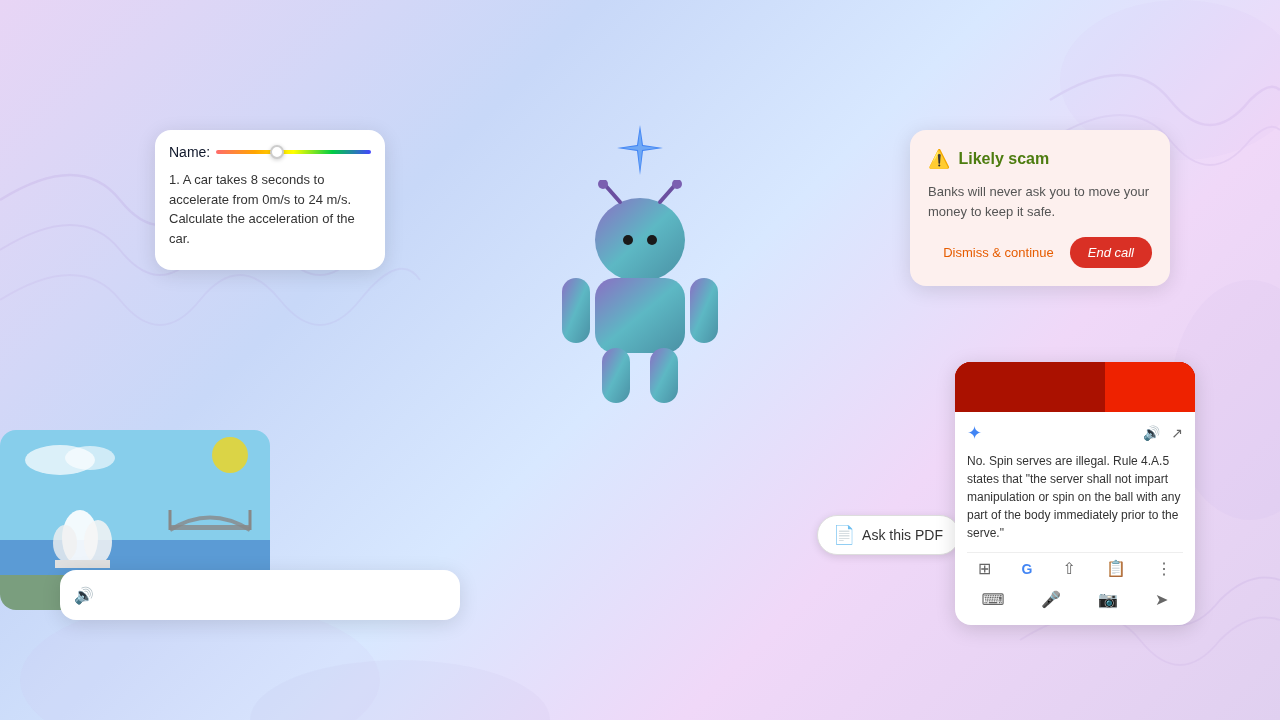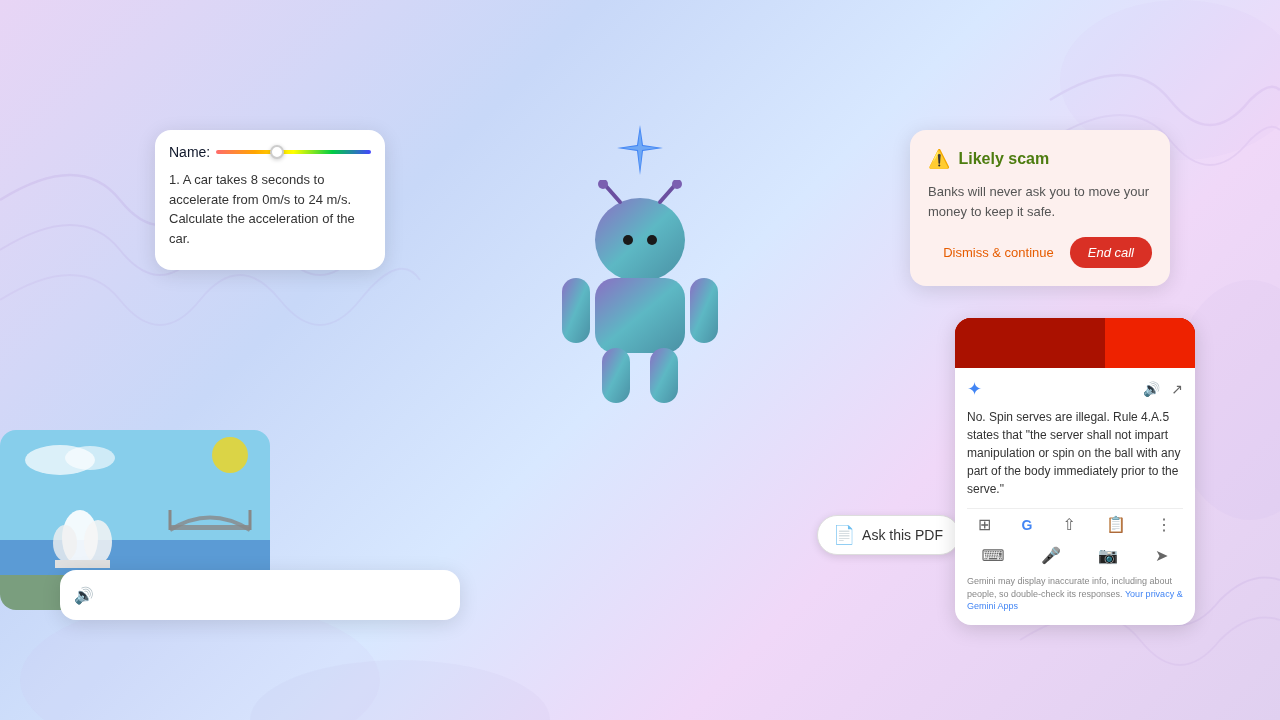--- a/index.html
+++ b/index.html
@@ -434,18 +434,14 @@
       <span class="gemini-tool-icon">⇧</span>
       <span class="gemini-tool-icon">📋</span>
       <span class="gemini-tool-icon">⋮</span>
     </div>
     <div class="gemini-input-row">
       <span class="gemini-tool-icon">⌨</span>
       <span class="gemini-tool-icon">🎤</span>
       <span class="gemini-tool-icon">📷</span>
       <span class="gemini-tool-icon">➤</span>
     </div>
-    <p class="gemini-footer">
-      <span>Gemini may display inaccurate info, including about people, so double-check its responses.</span>
-      <a href="#">Your privacy &amp; Gemini Apps</a>
-    </p>
   </div>
 </div>
 
 </body></html>

